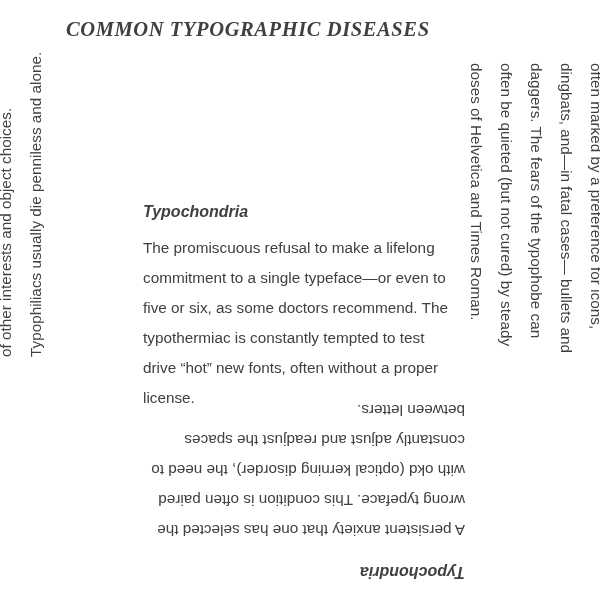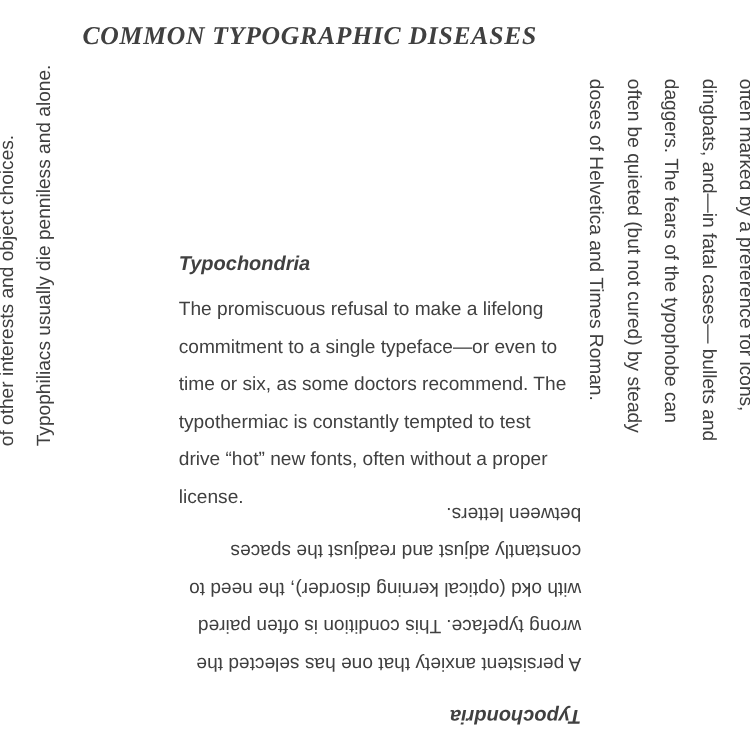--- a/index.html
+++ b/index.html
@@ -108,21 +108,21 @@
 </head>
 <body>
 
 <div id="page">
 
   <h1 class="header-title">COMMON TYPOGRAPHIC DISEASES</h1>
 
 
   <div class="center-article">
     <div class="heading">Typochondria</div>
-    <p class="body">The promiscuous refusal to make a lifelong commitment to a single typeface—or even to time or six, as some doctors recommend. The typothermiac is constantly tempted to test drive “hot” new fonts, often without a proper license.</p>
+    <p class="body">The promiscuous refusal to make a lifelong commitment to a single typeface—or even to five or six, as some doctors recommend. The typothermiac is constantly tempted to test drive “hot” new fonts, often without a proper license.</p>
   </div>
 
   <div class="rot" id="left-article">
     <p class="body">with the shape of letters, often to the exclusion of other interests and object choices. Typophiliacs usually die penniless and alone.</p>
   </div>
 
   <div class="rot" id="right-article">
     <p class="body">often marked by a preference for icons, dingbats, and—in fatal cases— bullets and daggers. The fears of the typophobe can often be quieted (but not cured) by steady doses of Helvetica and Times Roman.</p>
   </div>
 

